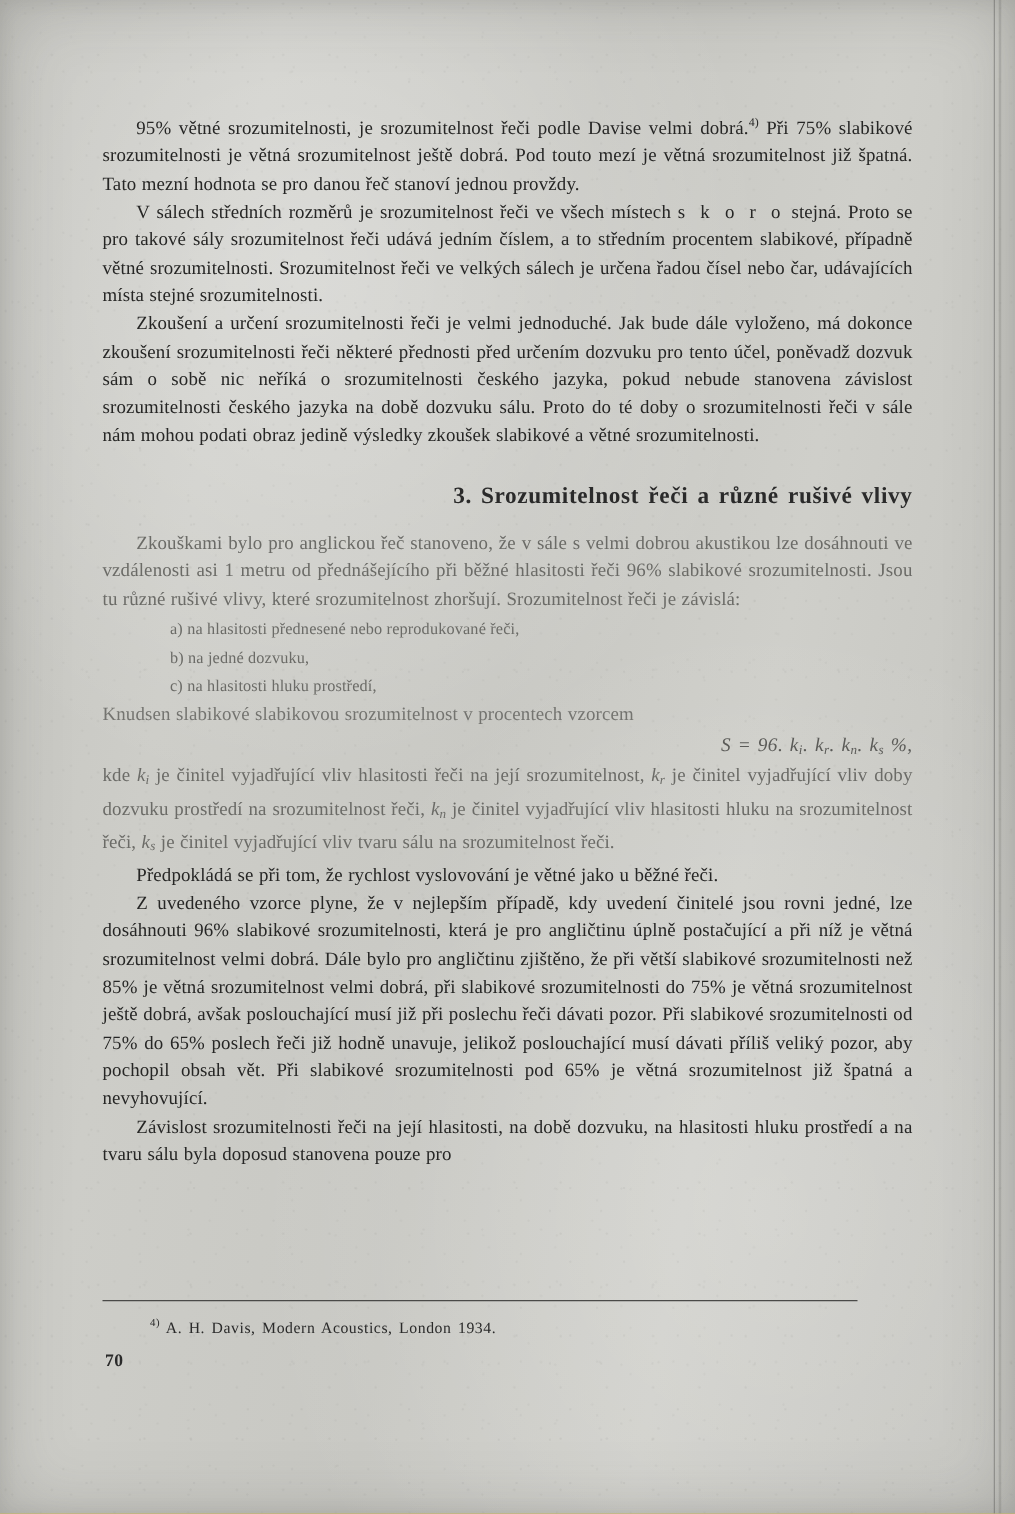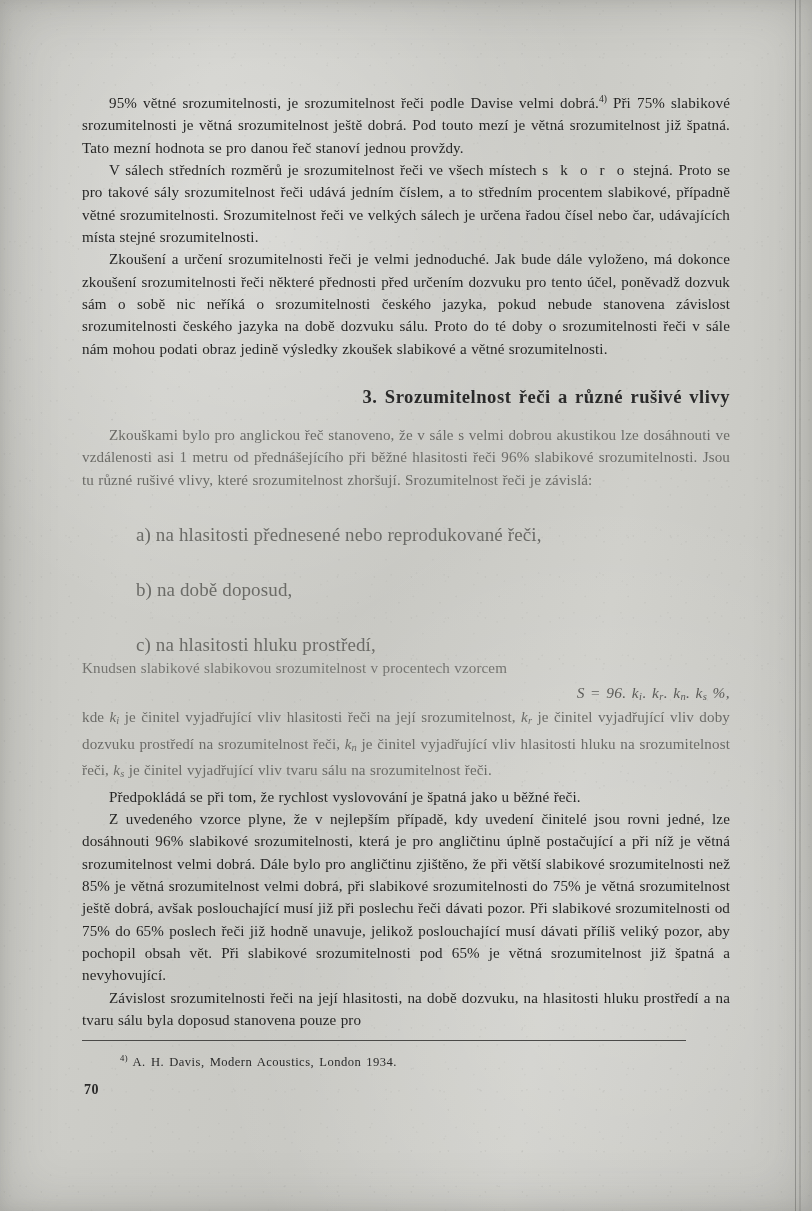--- a/index.html
+++ b/index.html
@@ -103,25 +103,24 @@
     letter-spacing: 0.5px;
     word-spacing: 2.2px;
   }
 
   ul.abc {
     list-style: none;
     margin: 0;
     padding: 0;
   }
   ul.abc li {
-    font-size: 19px;
+    font-size: 13px;
     line-height: 23.2px;
     padding-left: 54px;
     letter-spacing: 0.12px;
-    margin-top: 32px;
   }
 
   .formula {
     margin: 5px 0 4px 0;
     text-align: right;
     font-style: italic;
     font-size: 15.4px;
     letter-spacing: 0.4px;
     word-spacing: 1px;
   }
@@ -187,40 +186,40 @@
     <p class="indent normal"><span>V sálech středních rozměrů je srozumitelnost řeči ve všech místech </span><span class="sp">s k o r o</span><span> stejná. Proto se pro takové sály srozumitelnost řeči udává jedním číslem, a to středním procentem slabikové, případně větné srozumitelnosti. Srozumitelnost řeči ve velkých sálech je určena řadou čísel nebo čar, udávajících místa stejné srozumitelnosti.</span></p>
 
     <p class="indent normal">Zkoušení a určení srozumitelnosti řeči je velmi jednoduché. Jak bude dále vyloženo, má dokonce zkoušení srozumitelnosti řeči některé přednosti před určením dozvuku pro tento účel, poněvadž dozvuk sám o sobě nic neříká o srozumitelnosti českého jazyka, pokud nebude stanovena závislost srozumitelnosti českého jazyka na době dozvuku sálu. Proto do té doby o srozumitelnosti řeči v sále nám mohou podati obraz jedině výsledky zkoušek slabikové a větné srozumitelnosti.</p>
 
     <h2 class="section">3. Srozumitelnost řeči a různé rušivé vlivy</h2>
 
     <p class="indent faded2">Zkouškami bylo pro anglickou řeč stanoveno, že v sále s velmi dobrou akustikou lze dosáhnouti ve vzdálenosti asi 1 metru od přednášejícího při běžné hlasitosti řeči 96% slabikové srozumitelnosti. Jsou tu různé rušivé vlivy, které srozumitelnost zhoršují. Srozumitelnost řeči je závislá:</p>
 
     <ul class="abc">
       <li class="faded2">a) na hlasitosti přednesené nebo reprodukované řeči,</li>
-      <li class="faded2">b) na době doposud,</li>
+      <li class="faded2">b) na jedné dozvuku,</li>
       <li class="faded2">c) na hlasitosti hluku prostředí,</li>
     </ul>
 
     <p class="flush faded3">Knudsen slabikové slabikovou srozumitelnost v procentech vzorcem</p>
 
     <div class="formula faded">
       <span>S</span>
       <span>=</span>
       <span>96</span>.
       <span>k</span><sub>i</sub>.
       <span>k</span><sub>r</sub>.
       <span>k</span><sub>n</sub>.
       <span>k</span><sub>s</sub>
       <span>%,</span>
     </div>
 
     <p class="flush faded2"><span>kde </span><span class="ksub"><span>k</span><sub>i</sub></span><span> je činitel vyjadřující vliv hlasitosti řeči na její srozumitelnost, </span><span class="ksub"><span>k</span><sub>r</sub></span><span> je činitel vyjadřující vliv doby dozvuku prostředí na srozumitelnost řeči, </span><span class="ksub"><span>k</span><sub>n</sub></span><span> je činitel vyjadřující vliv hlasitosti hluku na srozumitelnost řeči, </span><span class="ksub"><span>k</span><sub>s</sub></span><span> je činitel vyjadřující vliv tvaru sálu na srozumitelnost řeči.</span></p>
 
-    <p class="indent normal">Předpokládá se při tom, že rychlost vyslovování je špatná jako u běžné řeči.</p>
+    <p class="indent normal">Předpokládá se při tom, že rychlost vyslovování je větné jako u běžné řeči.</p>
 
     <p class="indent normal">Z uvedeného vzorce plyne, že v nejlepším případě, kdy uvedení činitelé jsou rovni jedné, lze dosáhnouti 96% slabikové srozumitelnosti, která je pro angličtinu úplně postačující a při níž je větná srozumitelnost velmi dobrá. Dále bylo pro angličtinu zjištěno, že při větší slabikové srozumitelnosti než 85% je větná srozumitelnost velmi dobrá, při slabikové srozumitelnosti do 75% je větná srozumitelnost ještě dobrá, avšak poslouchající musí již při poslechu řeči dávati pozor. Při slabikové srozumitelnosti od 75% do 65% poslech řeči již hodně unavuje, jelikož poslouchající musí dávati příliš veliký pozor, aby pochopil obsah vět. Při slabikové srozumitelnosti pod 65% je větná srozumitelnost již špatná a nevyhovující.</p>
 
     <p class="indent normal">Závislost srozumitelnosti řeči na její hlasitosti, na době dozvuku, na hlasitosti hluku prostředí a na tvaru sálu byla doposud stanovena pouze pro</p>
 
   </div>
 
   <div class="footnote-area">
     <div class="footnote-rule"></div>
     <div class="footnote-text"><sup>4)</sup>

